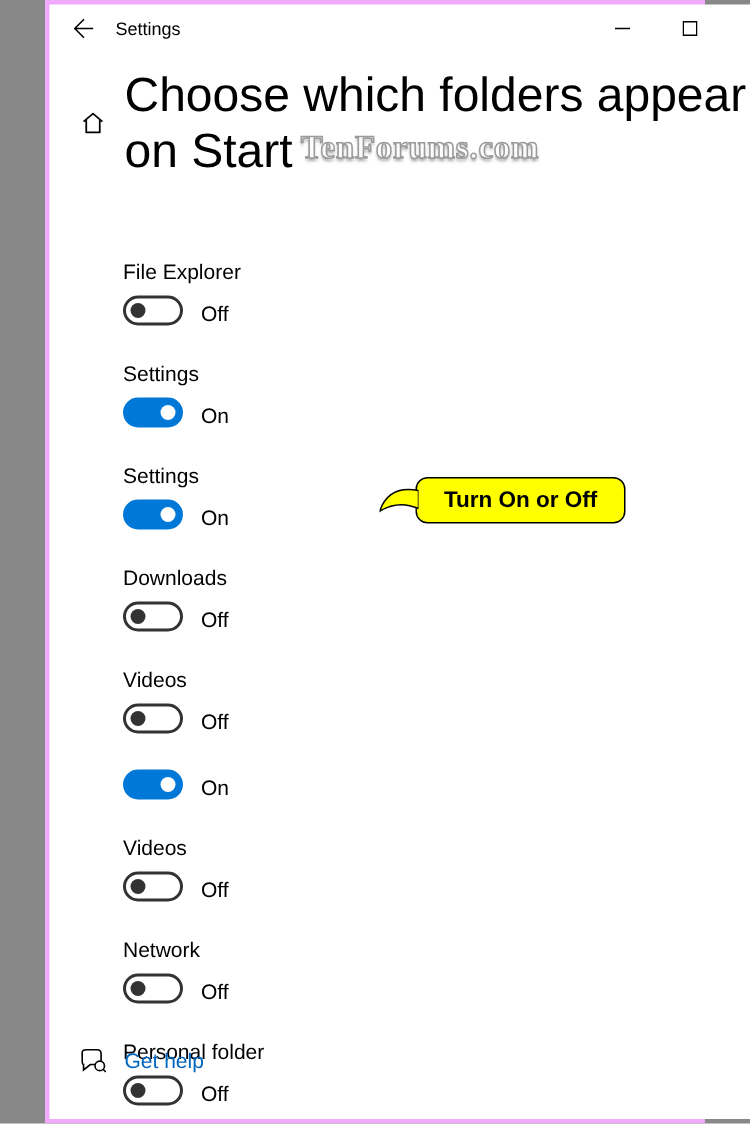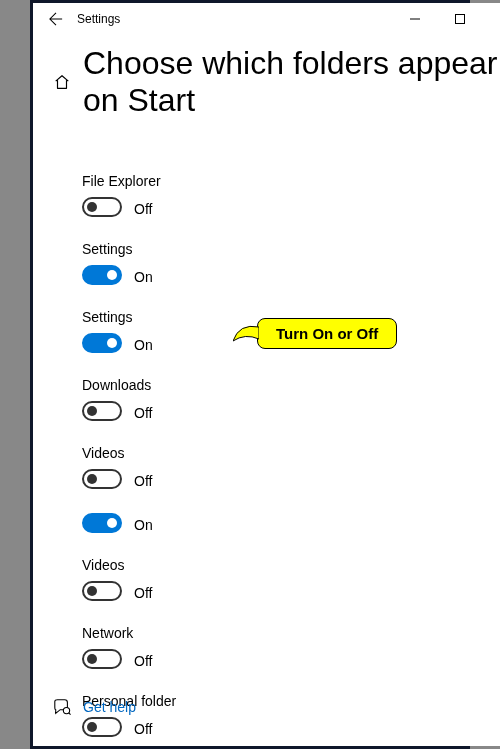--- a/index.html
+++ b/index.html
@@ -6,21 +6,21 @@
   body {
     margin: 0;
     font-family: "Segoe UI", -apple-system, sans-serif;
     background: #888;
     display: flex;
     justify-content: center;
   }
   .frame {
     width: 440px;
     height: 749px;
-    background: #0f172a;
+    background: #f0abfc;
     padding: 3px;
   }
   .window {
     width: 494px;
     height: 743px;
     background: #fff;
     position: relative;
     overflow: hidden;
   }
   .titlebar {
@@ -135,21 +135,21 @@
     font-weight: bold;
     color: #fcfcfc;
     -webkit-text-stroke: 1px #9a9a9a;
     text-shadow: 0 2px 2px rgba(80,80,80,0.5);
     letter-spacing: 0.5px;
     pointer-events: none;
     white-space: nowrap;
   }
   .callout {
     position: absolute;
-    left: 200px;
+    left: 220px;
     top: 315px;
     display: flex;
     align-items: center;
     pointer-events: none;
   }
   .callout-tail {
     position: relative;
     width: 24px;
     height: 30px;
   }
@@ -215,20 +215,21 @@
 
     <div class="header">
       <div class="home-icon">
         <svg width="18" height="18" viewBox="0 0 20 20">
           <path d="M3 9 L10 3 L17 9 M5 8 V17 H15 V8" stroke="#000" stroke-width="1.3" fill="none" stroke-linejoin="round"></path>
         </svg>
       </div>
       <div class="page-title">Choose which folders appear on Start</div>
     </div>
 
+    <div class="watermark">TenForums.com</div>
 
     <div class="content" id="settings-list">
         <div class="setting">
           <div class="setting-label">File Explorer</div>
           <div class="toggle-row">
             <div class="toggle off">
               <div class="knob"></div>
             </div>
             <div class="toggle-state">Off</div>
           </div>

